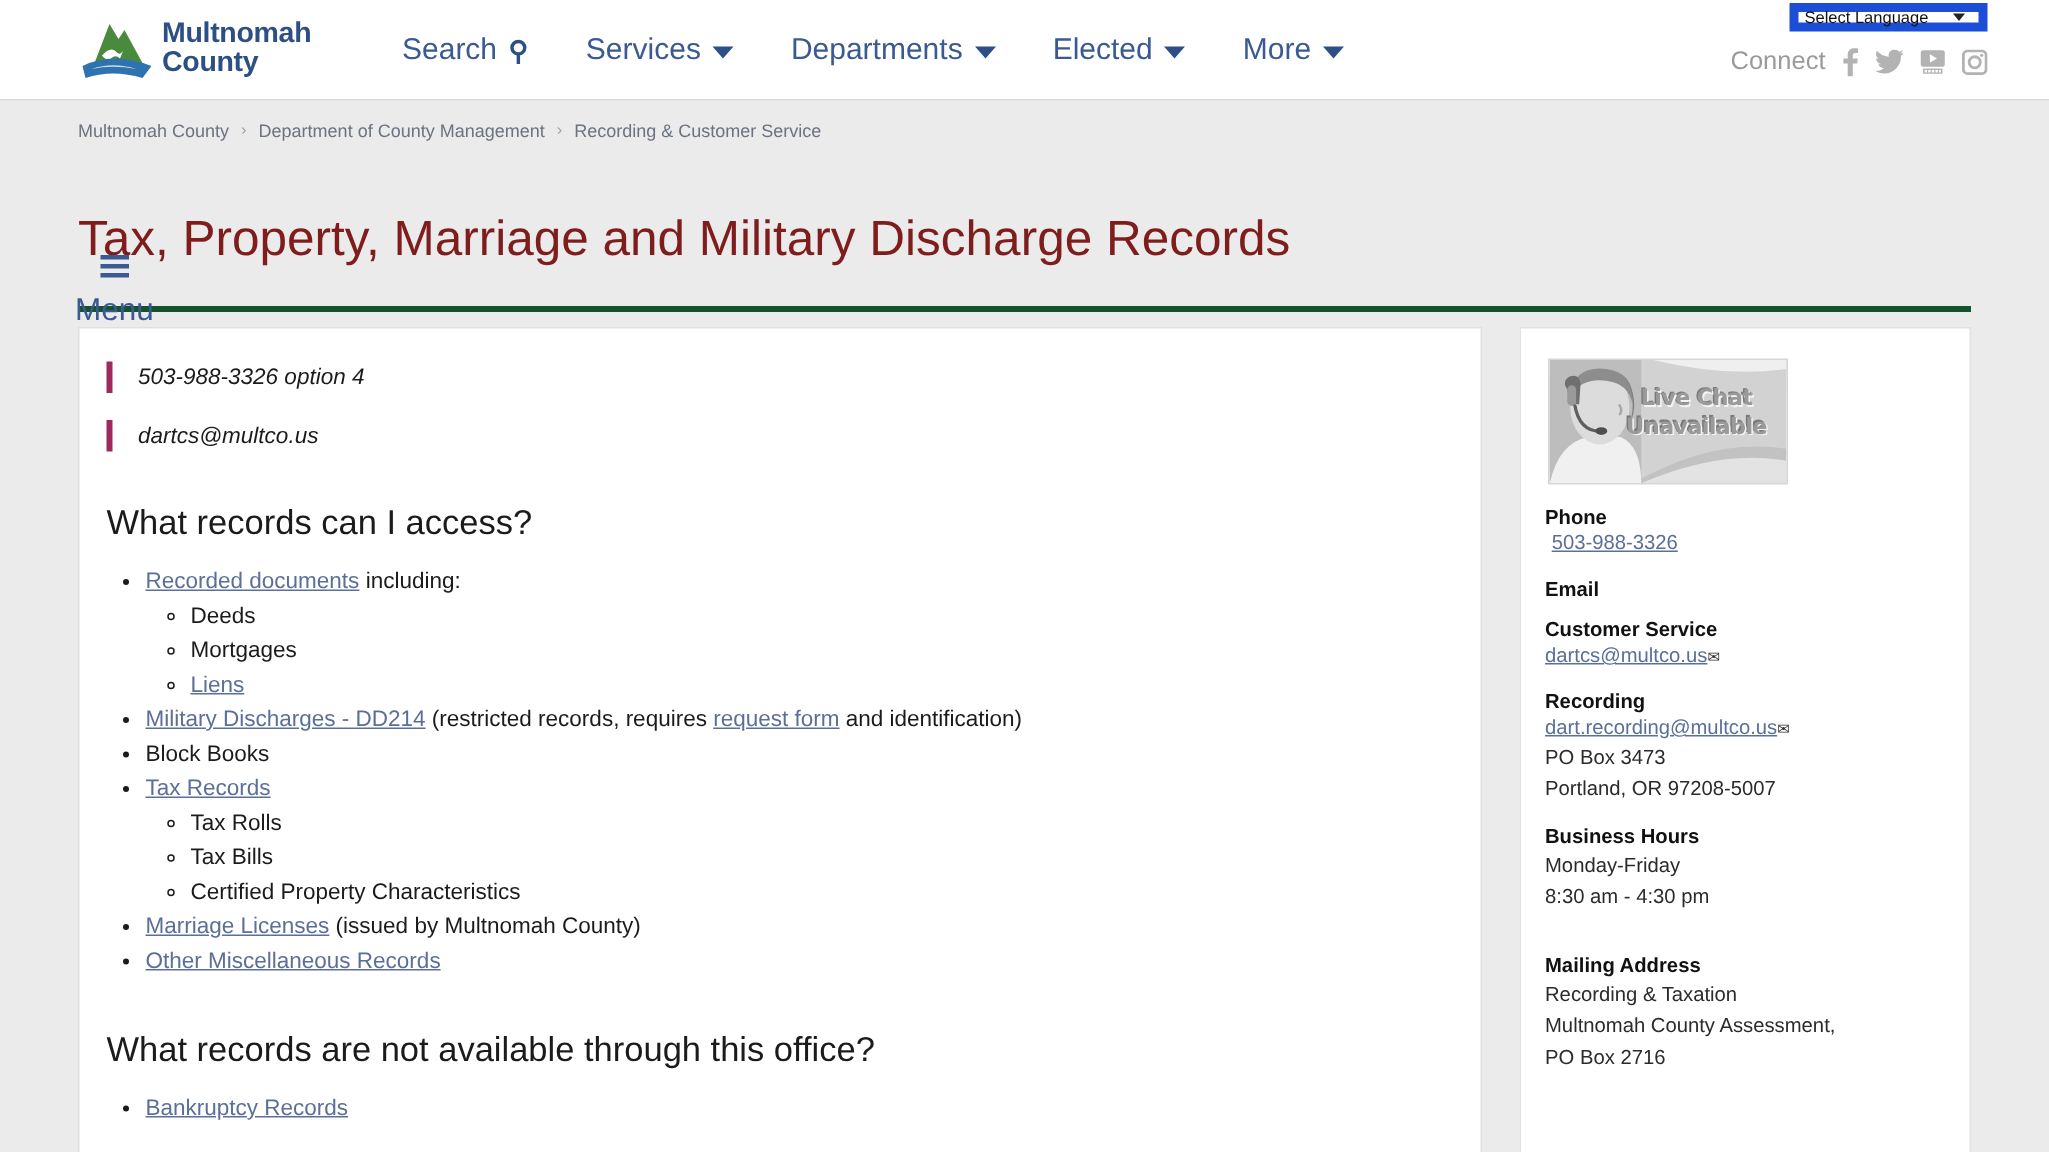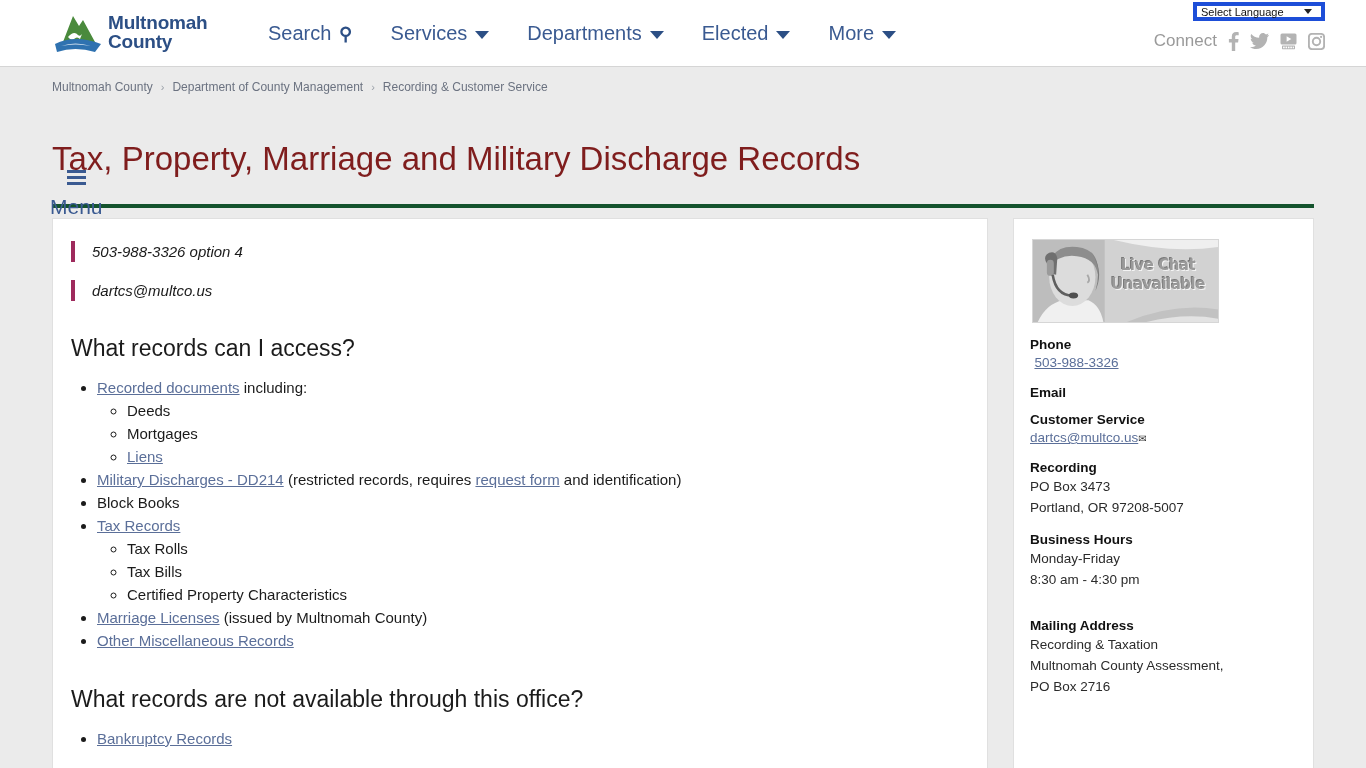--- a/index.html
+++ b/index.html
@@ -54,21 +54,21 @@
     margin-top: 3px;
   }
   .search-glyph {
     font-size: 18px; font-weight: bold; color: #2c4f85;
     display: inline-block; transform: scaleX(-1);
   }
 
   .langbox {
     position: absolute; right: 41px; top: 2px;
     width: 132px; height: 19px;
-    border: 4px solid #1d4ed8;
+    border: 6px solid #1d4ed8;
     background: #fff;
     display: flex; align-items: center;
     padding: 0 4px;
     font-size: 11px; color: #111;
     cursor: pointer;
   }
   .langbox .lbl { flex: 1; }
   .langbox .arrow {
     width: 0; height: 0;
     border-left: 4px solid transparent;
@@ -159,21 +159,21 @@
   }
   a.link {
     color: #5b6f99;
     text-decoration: underline;
     cursor: pointer;
   }
 
   
   .chatimg {
     position: relative;
-    width: 187px; height: 84px;
+    width: 160px; height: 84px;
     margin: 8px 0 14px 2px;
     overflow: hidden;
     background: linear-gradient(160deg,#e9e9e9 0%,#cfcfcf 45%,#ededed 100%);
     border: 1px solid #d6d6d6;
     cursor: pointer;
   }
   .chat-swoosh {
     position: absolute; inset: 0;
   }
   .chat-caption {
@@ -379,20 +379,21 @@
   </div>
 
   <div class="s-head">Phone</div>
   <div>&nbsp;<a class="s-link">503-988-3326</a></div>
 
   <div class="s-head">Email</div>
   <div class="s-head tight">Customer Service</div>
   <div><a class="s-link">dartcs@multco.us</a><span class="env">✉</span></div>
 
   <div class="s-head">Recording</div>
+  <div><a class="s-link">dart.recording@multco.us</a><span class="env">✉</span></div>
   <div class="s-line">PO Box 3473</div>
   <div class="s-line">Portland, OR 97208-5007</div>
 
   <div class="s-head">Business Hours</div>
   <div class="s-line">Monday-Friday</div>
   <div class="s-line">8:30 am - 4:30 pm</div>
 
   <div class="spacer"></div>
 
   <div class="s-head">Mailing Address</div>

